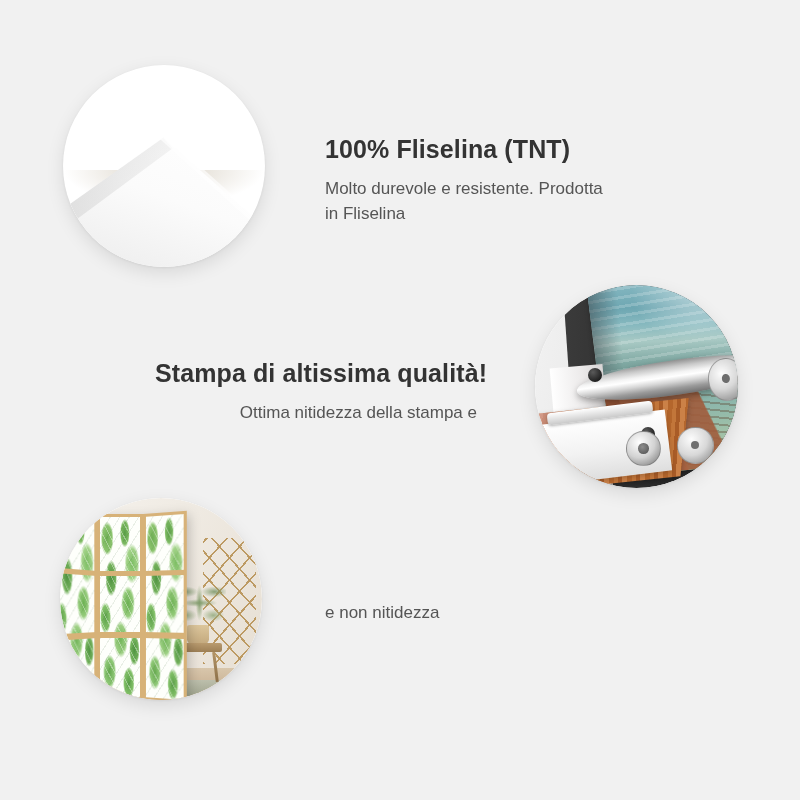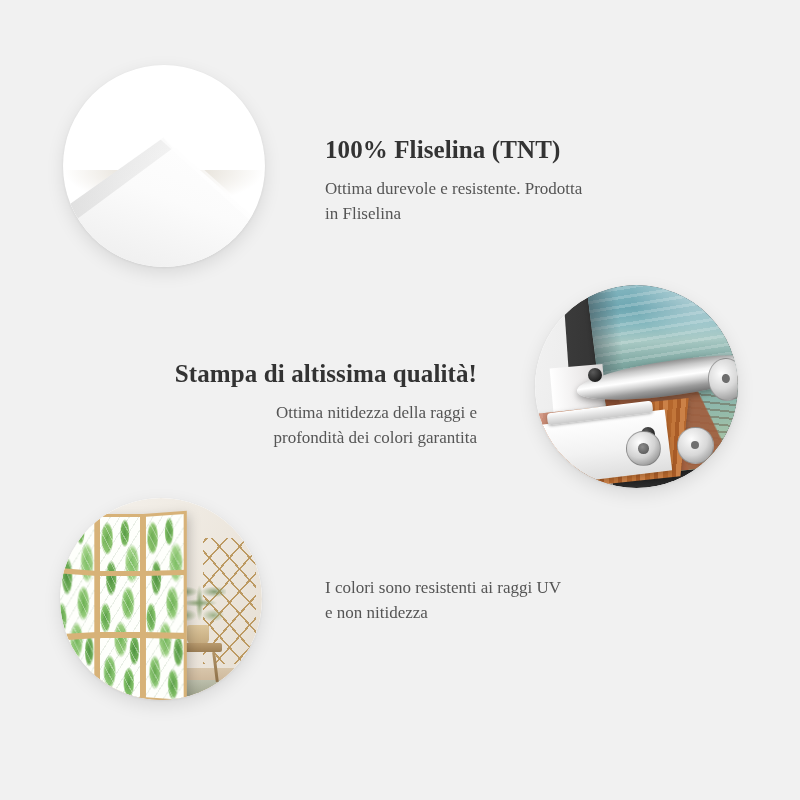--- a/index.html
+++ b/index.html
@@ -14,21 +14,20 @@
     font-family: "Liberation Sans", sans-serif;
     overflow: hidden;
     position: relative;
   }
 
   .stage {
     position: absolute;
     inset: 0;
     width: 728px;
     height: 800px;
-    font-family: Liberation Serif, serif;
   }
 
   
   .feature {
     position: absolute;
   }
 
   .circle {
     position: absolute;
     border-radius: 50%;
@@ -449,21 +448,21 @@
         <div class="wp-contact"></div>
         <div class="wp-peel"></div>
         <div class="wp-peel-shade"></div>
         <div class="wp-peel-ridge"></div>
       </div>
     </div>
 
     <div class="text-block align-left" id="text-wallpaper">
       <p class="feature-title">100% Fliselina (TNT)</p>
       <p class="feature-desc">
-        <span>Ottima durevole e resistente. Prodotta</span><br>
+        <span>Molto durevole e resistente. Prodotta</span><br>
         <span>in Fliselina</span>
       </p>
     </div>
   </div>
 
   <div class="feature">
 
     <div class="circle" id="circle-printer">
       <div class="circle-inner">
         <div class="pr-wall"></div>
@@ -479,22 +478,21 @@
         <div class="pr-knob k1"></div>
         <div class="pr-knob k2"></div>
         <div class="pr-wheel"></div>
         <div class="pr-wheel2"></div>
       </div>
     </div>
 
     <div class="text-block align-right" id="text-print">
       <p class="feature-title">Stampa di altissima qualità!</p>
       <p class="feature-desc">
-        <span>Ottima nitidezza della raggi e</span><br>
-        <span>profondità dei colori garantita</span>
+        <span>Ottima nitidezza della stampa e</span><br>
       </p>
     </div>
   </div>
 
   <div class="feature">
 
     <div class="circle" id="circle-divider">
       <div class="circle-inner">
         <div class="rm-wall"></div>
         <div class="rm-floor"></div>
@@ -516,19 +514,19 @@
           </div>
           <div class="panel p3">
             <div class="leafy"></div>
           </div>
         </div>
       </div>
     </div>
 
     <div class="text-block align-left" id="text-uv">
       <p class="feature-desc">
-        <span>I colori sono resistenti ai raggi UV</span><br>
+        <br>
         <span>e non nitidezza</span>
       </p>
     </div>
   </div>
 
 </div>
 
 </body></html>

